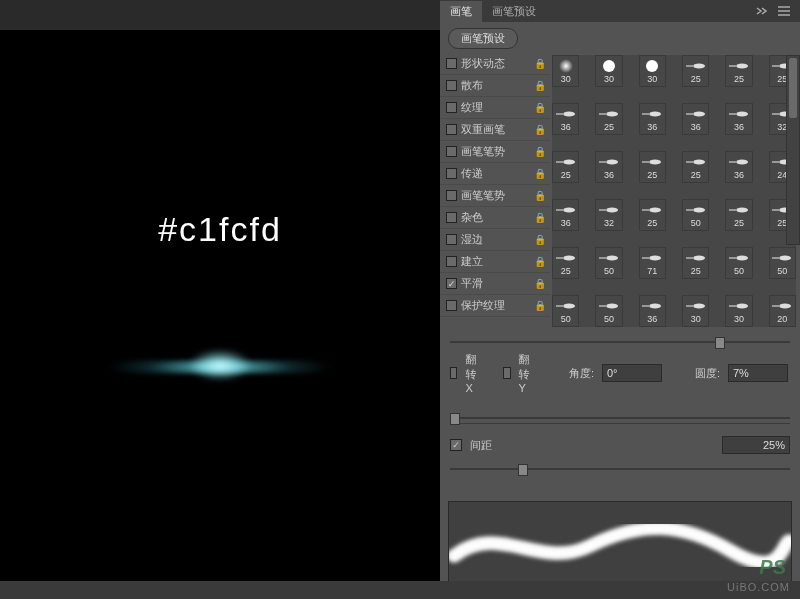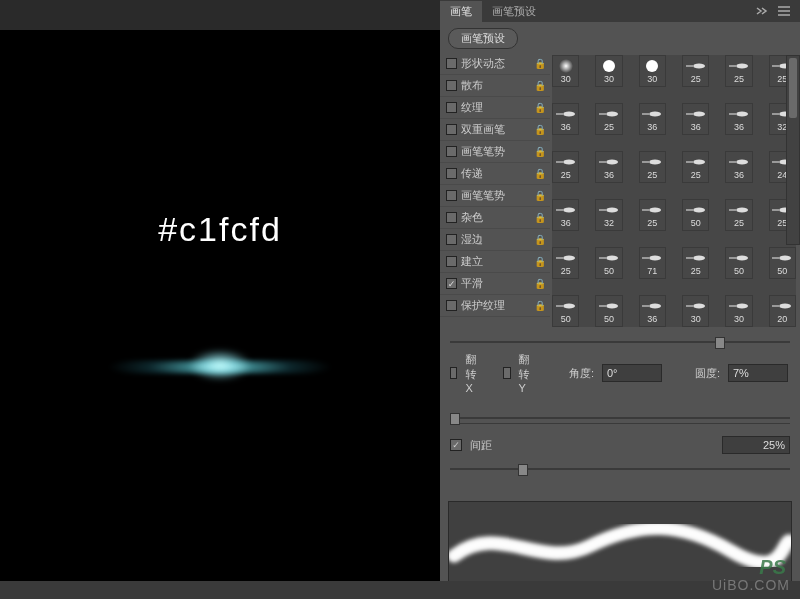--- a/index.html
+++ b/index.html
@@ -104,21 +104,21 @@
 
 .divider { height:1px; background:#3a3a3a; margin:4px 0; }
 
 .preview {
   margin: 8px; height: 90px; background: #404040; border: 1px solid #2a2a2a;
   position: relative; overflow:hidden;
 }
 .stroke-svg { width:100%; height:100%; }
 
 .watermark { position:absolute; right:14px; bottom:20px; color:#3a7a4a; font-size:20px; font-weight:bold; opacity:0.85; font-style:italic; }
-.watermark2 { position:absolute; right:10px; bottom:6px; color:#777; font-size:14px; letter-spacing:1px;margin-left:16px; }
+.watermark2 { position:absolute; right:10px; bottom:6px; color:#777; font-size:11px; letter-spacing:1px;margin-left:16px; }
 
 .spacer-flex { flex:1; }
 </style>
 </head>
 <body>
 
 <div class="top-bar"></div>
 
 <div class="canvas-area">
   <div class="canvas-text">#c1fcfd</div>

